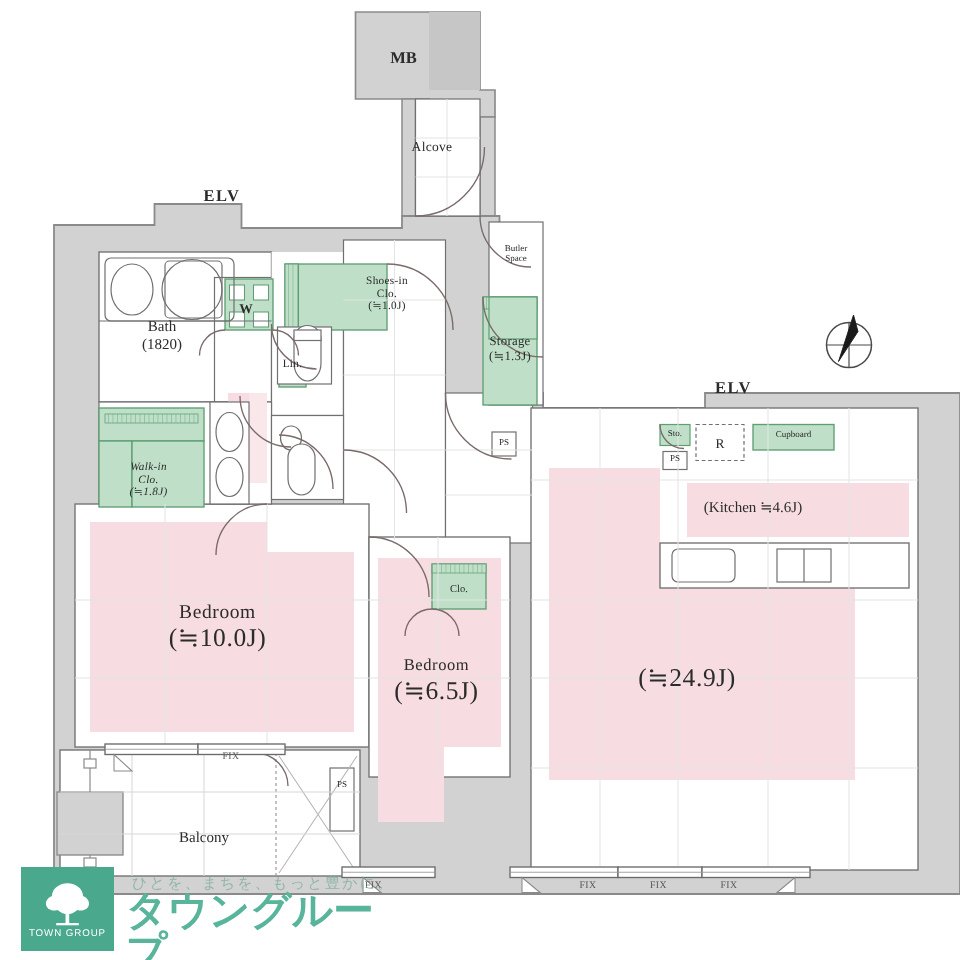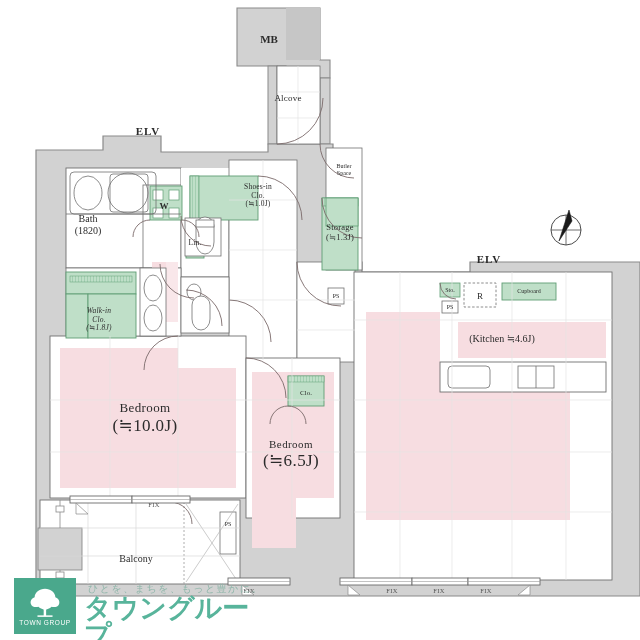--- a/index.html
+++ b/index.html
@@ -314,37 +314,38 @@
 
   <g id="compass" transform="translate(566,230)">
     <circle cx="0" cy="0" r="15" fill="#ffffff" stroke="#4a4a4a" stroke-width="1"></circle>
     <line x1="-15" y1="0" x2="15" y2="0" stroke="#4a4a4a" stroke-width="0.8"></line>
     <line x1="0" y1="-15" x2="0" y2="15" stroke="#4a4a4a" stroke-width="0.8"></line>
     <path d="M-7,11 L3,-20 L6,-9 Z" fill="#1a1a1a" stroke="#1a1a1a" stroke-width="0.6"></path>
   </g>
 </svg>
 
 <div class="label lbl-room" style="left:458px; top:452px;">
+  <span class="l2">(≒24.9J)</span>
 </div>
 
 <div class="label lbl-room" style="left:145px; top:418px;">
   <span class="l1">Bedroom</span>
   <span class="l2">(≒10.0J)</span>
 </div>
 
 <div class="label lbl-room" style="left:291px; top:454px; font-size:11px;">
   <span class="l1">Bedroom</span>
   <span class="l2">(≒6.5J)</span>
 </div>
 
 <div class="label lbl-mid" style="left:502px; top:339px;">
   <span class="l1">(Kitchen ≒4.6J)</span>
 </div>
 
-<div class="label lbl-mid" style="left:88px; top:224px;">
+<div class="label lbl-mid" style="left:108px; top:224px;">
   <span class="l1">Bath</span>
   <span class="l2">(1820)</span>
 </div>
 
 <div class="label lbl-small" style="left:99px; top:320px;font-style:italic;">
   <span class="l1">Walk-in</span>
   <span class="l2">Clo.</span>
   <span class="l2">(≒1.8J)</span>
 </div>
 

